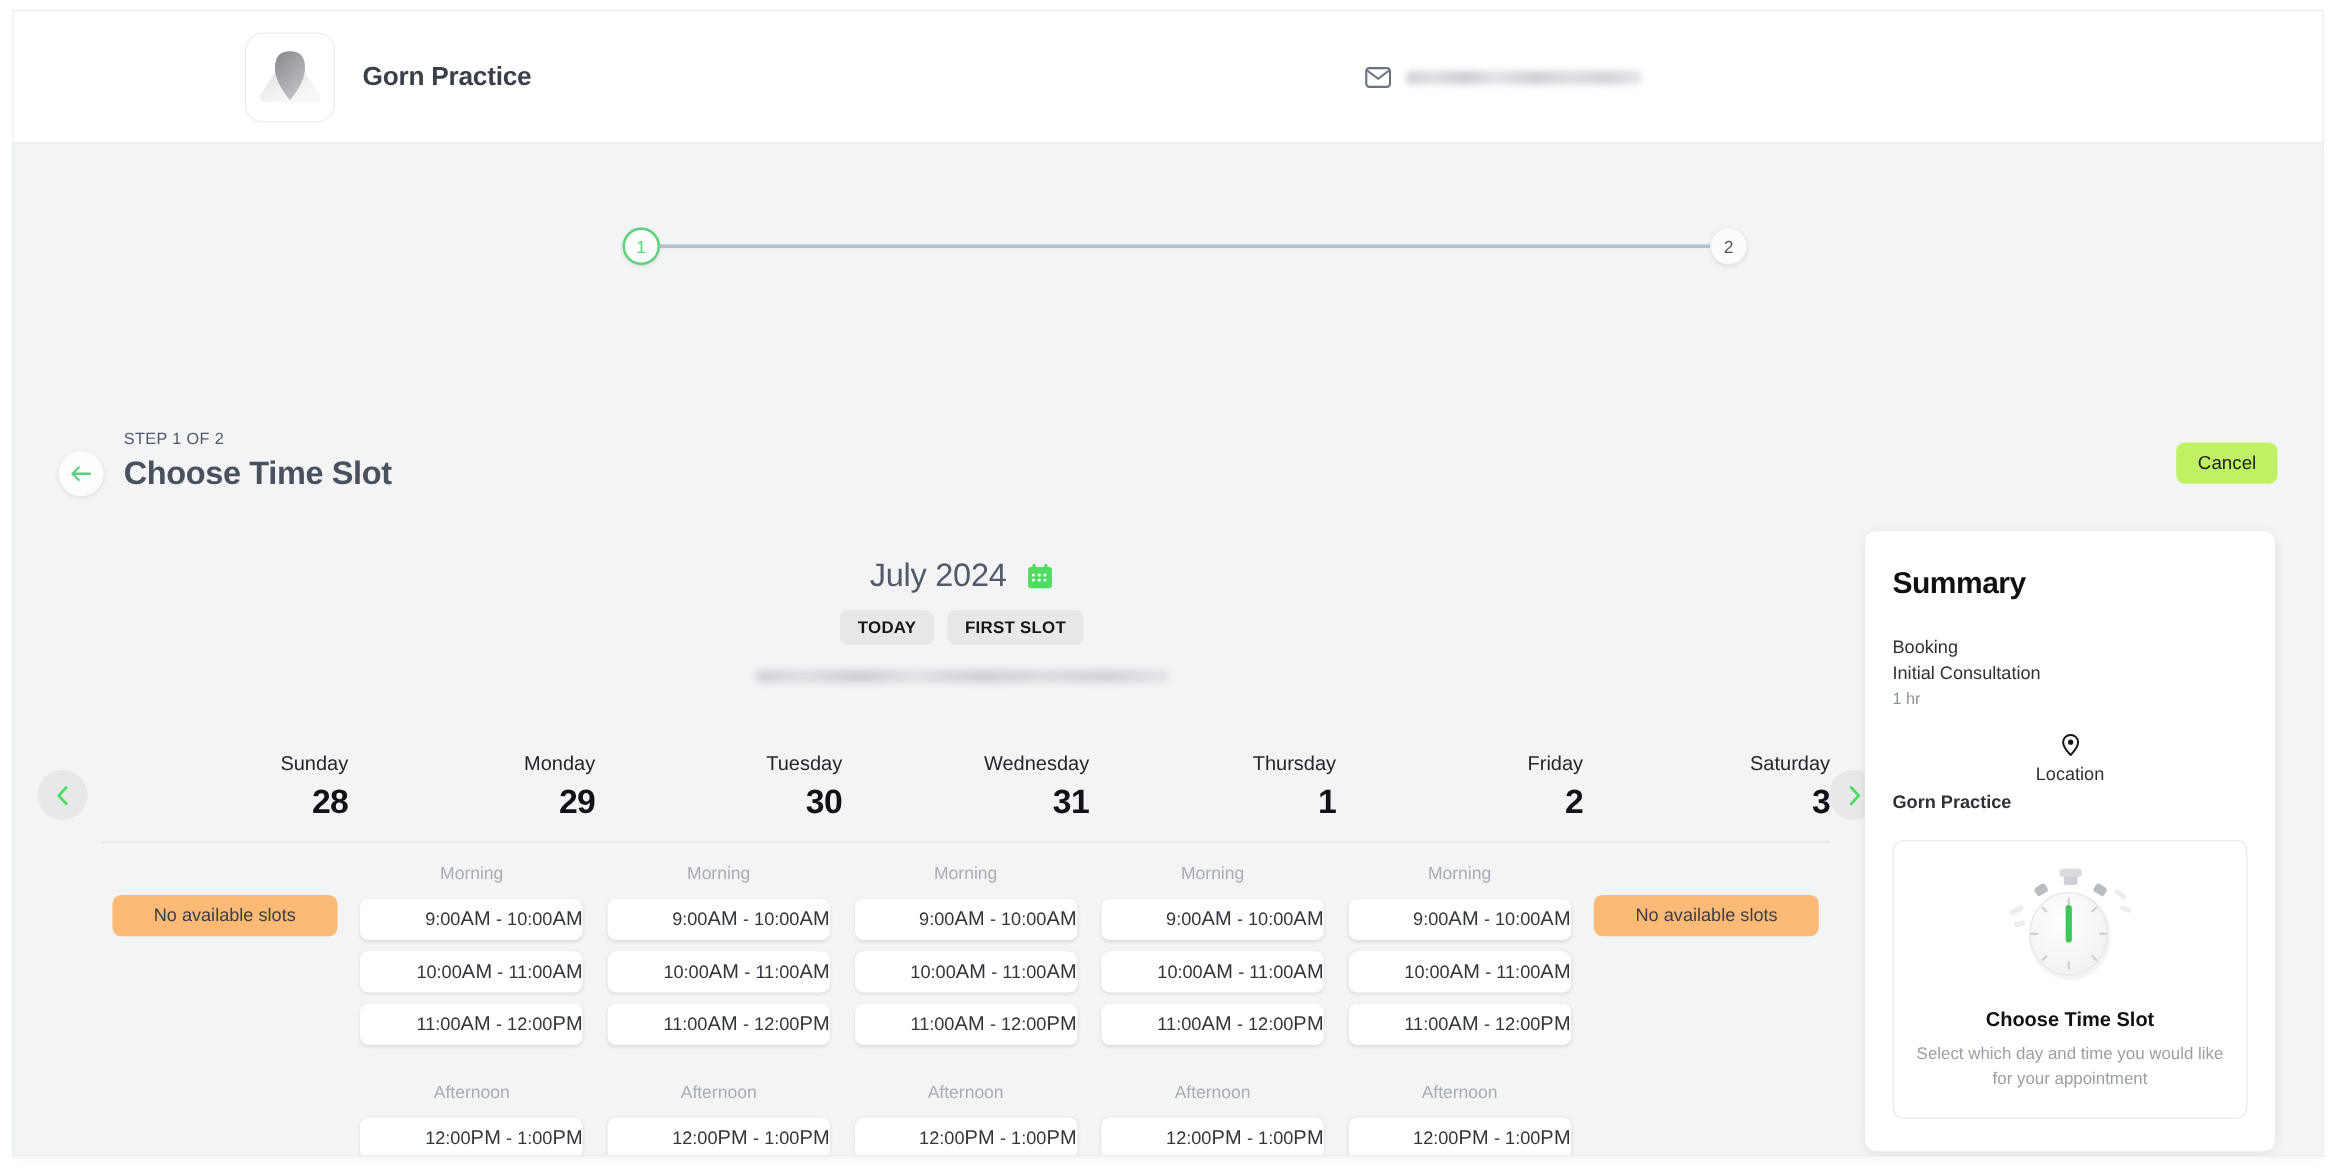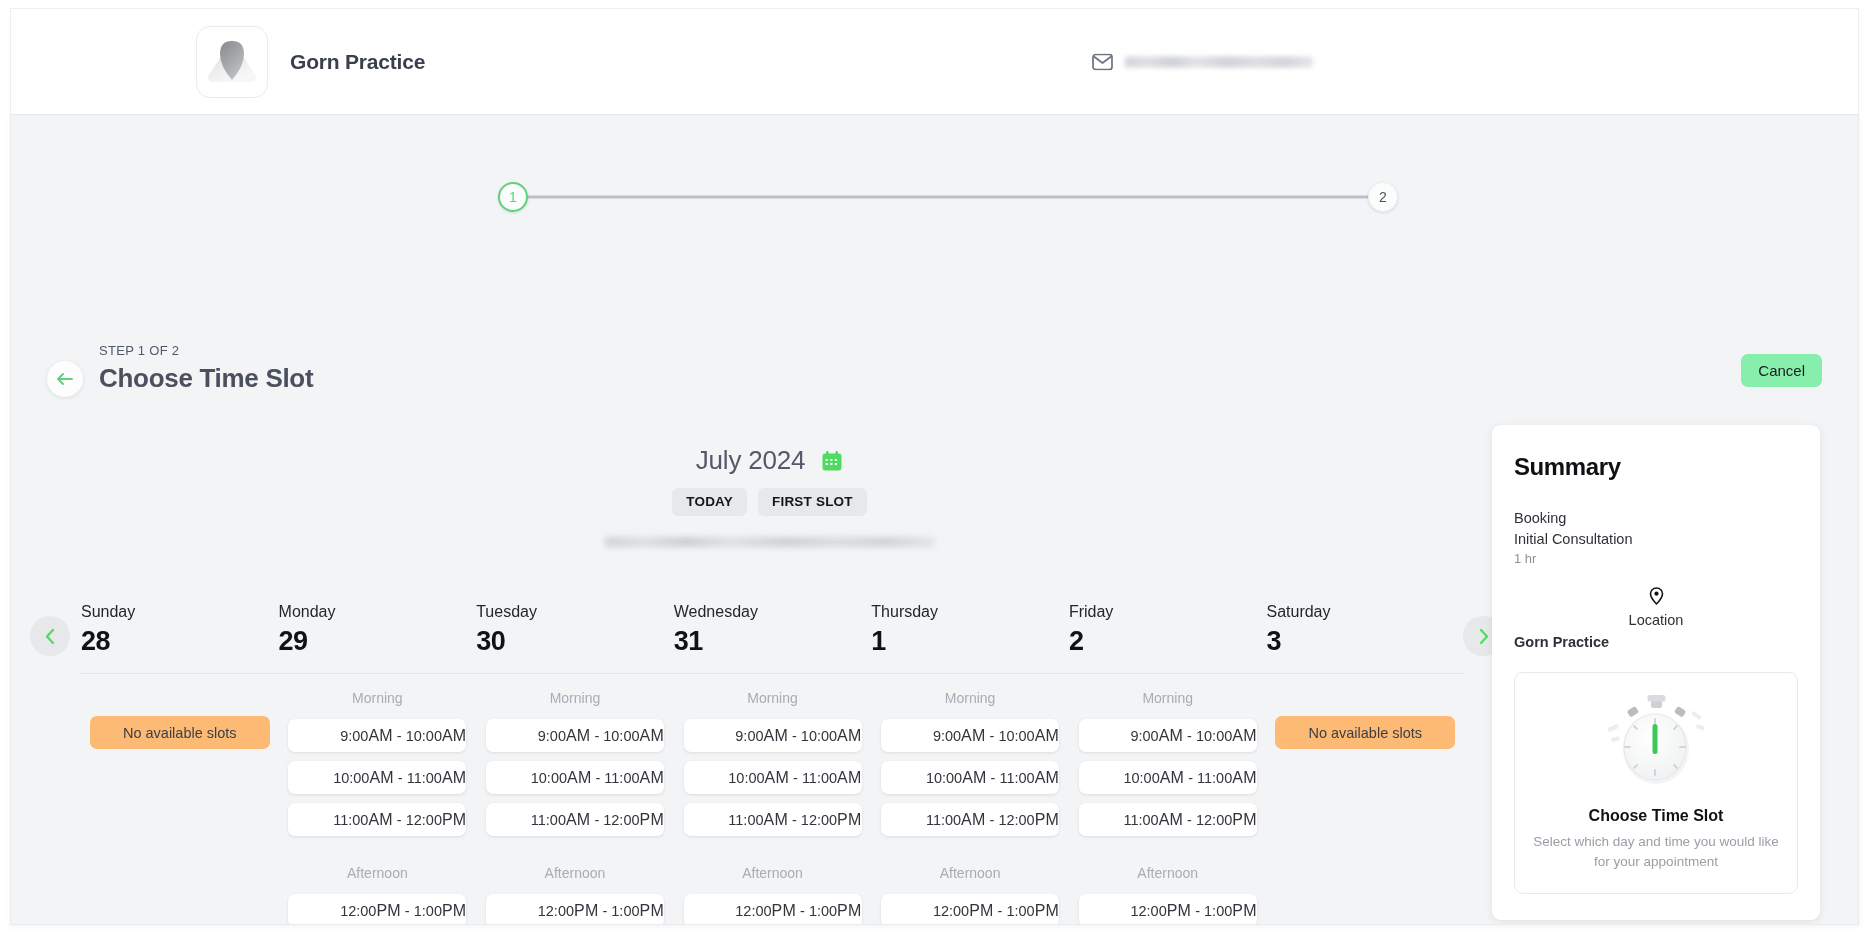--- a/index.html
+++ b/index.html
@@ -109,21 +109,21 @@
   .step-label {
     font-size: 13px; color: #51576a; letter-spacing: .3px;
     text-transform: uppercase;
   }
   .page-title {
     font-size: 26px; font-weight: bold; color: #4a505e;
     letter-spacing: -.3px; margin-top: 5px;
   }
   .cancel-btn {
     position: absolute; right: 36px; top: 239px;
-    background: #86efac; border: none; border-radius: 7px;
+    background: #bef264; border: none; border-radius: 7px;
     padding: 8px 17px; font-size: 15px; color: #1c1c1c;
     font-family: "Liberation Sans", sans-serif; cursor: pointer;
   }
 
   
   .cal-head {
     position: absolute; left: 0; right: 0; top: 330px;
     display: flex; flex-direction: column; align-items: center;
     padding-right: 330px;
   }
@@ -138,21 +138,21 @@
   }
   .tz-line { margin-top: 16px; }
   .redacted.tz { width: 330px; height: 10px; filter: blur(3px); }
 
   
   .week {
     position: absolute; left: 70px; top: 488px; width: 1383px;
   }
   .day-head-row { display: flex; }
   .day-head {
-    flex: 1; text-align: left;
+    flex: 1; text-align: right;
   }
   .day-name { font-size: 16px; color: #24262b; }
   .day-num { font-size: 27px; font-weight: bold; color: #111217; margin-top: 5px; letter-spacing: -.5px; }
   .grid-divider {
     height: 1px; background: #e2e4e7; margin-top: 16px;
   }
   .slot-cols { display: flex; margin-top: 16px; }
   .slot-col {
     flex: 1; display: flex; flex-direction: column; align-items: center;
   }

